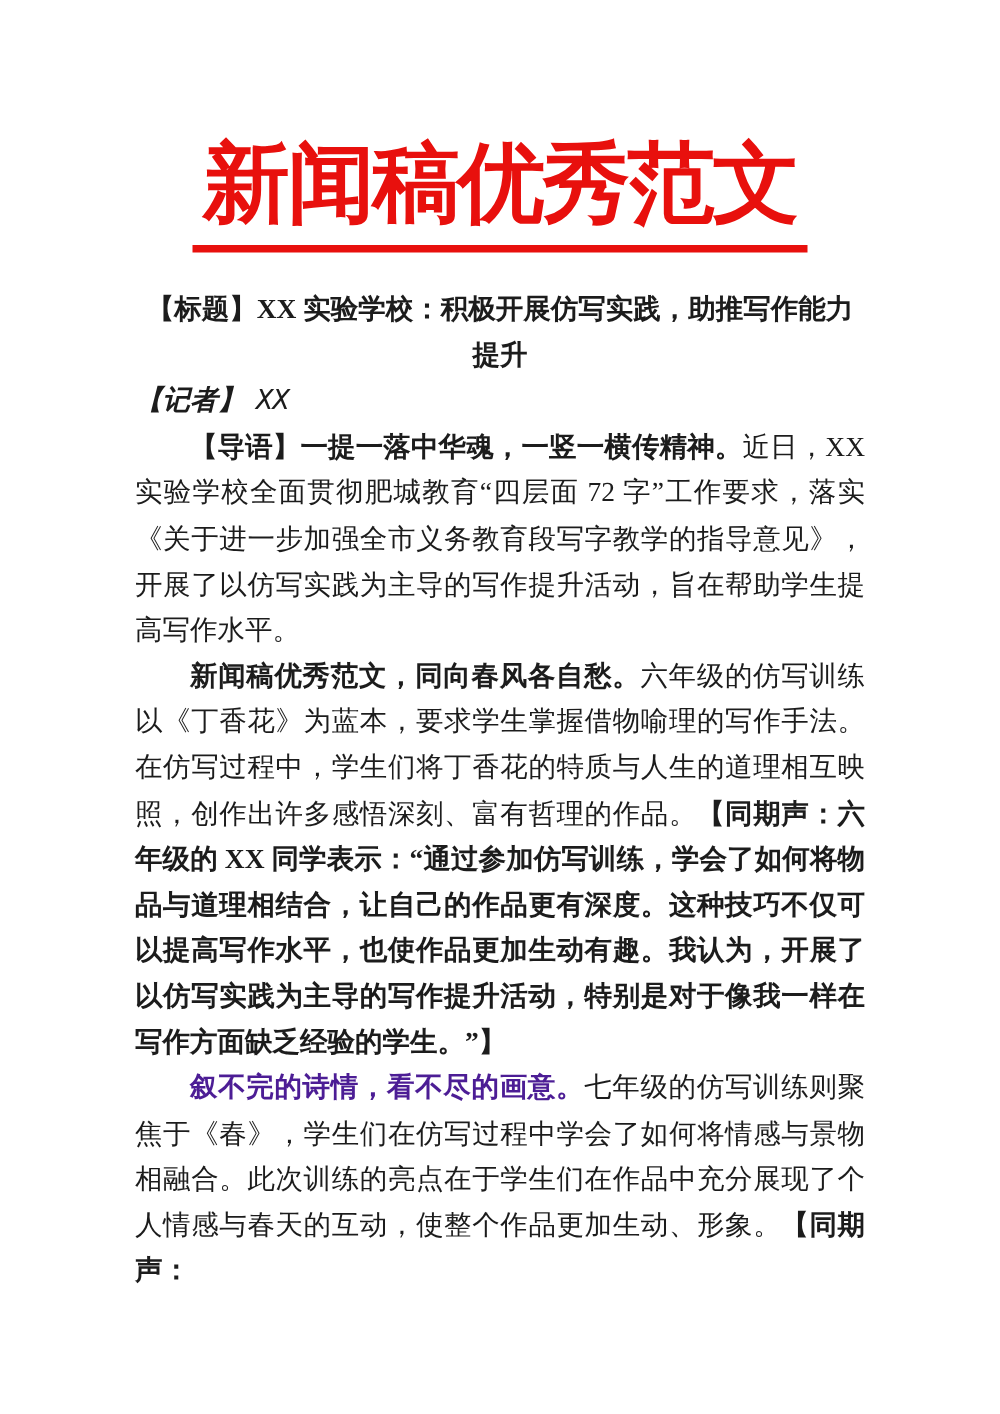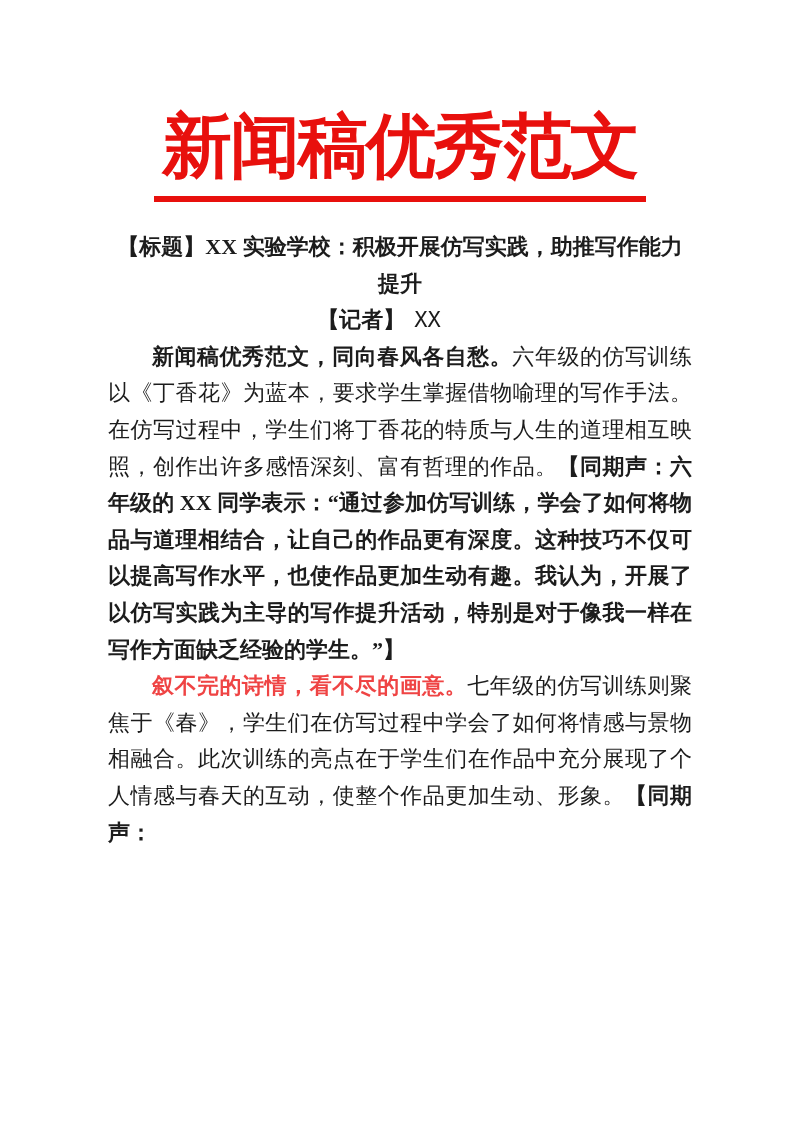--- a/index.html
+++ b/index.html
@@ -46,33 +46,34 @@
     padding: 0;
     text-indent: 2em;
   }
   .content p.headline {
     text-indent: 0;
     text-align: center;
     font-weight: bold;
   }
   .content p.reporter {
     text-indent: 0;
-    text-align: center;
+    text-align: left;
     padding-right: 42px;
+    font-style: italic;
   }
   .content b {
     font-weight: bold;
   }
   .reporter-name {
     font-family: "DejaVu Sans Mono", "Liberation Mono", monospace;
     margin-left: 9px;
     font-weight: normal;
   }
   .red-motto {
-    color: #ef4444;
+    color: #4c1d95;
     font-weight: bold;
   }
 </style>
 </head>
 <body>
 
 <div class="page">
 
   <div class="title-wrap">
     <h1 class="main-title">新闻稿优秀范文</h1>
@@ -81,20 +82,23 @@
   <div class="content">
 
     <p class="headline">
       <span>【标题】XX 实验学校：积极开展仿写实践，助推写作能力提升</span>
     </p>
 
     <p class="reporter">
       <b>【记者】</b><span class="reporter-name">XX</span>
     </p>
 
+    <p>
+      <b>【导语】</b><b>一提一落中华魂，一竖一横传精神。</b><span>近日，XX 实验学校全面贯彻肥城教育“四层面 72 字”工作要求，落实《关于进一步加强全市义务教育段写字教学的指导意见》，开展了以仿写实践为主导的写作提升活动，旨在帮助学生提高写作水平。</span>
+    </p>
 
 
 
 
     <p>
       <b>新闻稿优秀范文，同向春风各自愁。</b><span>六年级的仿写训练以《丁香花》为蓝本，要求学生掌握借物喻理的写作手法。在仿写过程中，学生们将丁香花的特质与人生的道理相互映照，创作出许多感悟深刻、富有哲理的作品。</span><b>【同期声：六年级的 XX 同学表示：“通过参加仿写训练，学会了如何将物品与道理相结合，让自己的作品更有深度。这种技巧不仅可以提高写作水平，也使作品更加生动有趣。我认为，开展了以仿写实践为主导的写作提升活动，特别是对于像我一样在写作方面缺乏经验的学生。”】</b>
     </p>
 
     <p>
       <b class="red-motto">叙不完的诗情，看不尽的画意。</b><span>七年级的仿写训练则聚焦于《春》，学生们在仿写过程中学会了如何将情感与景物相融合。此次训练的亮点在于学生们在作品中充分展现了个人情感与春天的互动，使整个作品更加生动、形象。</span><b>【同期声：</b>

